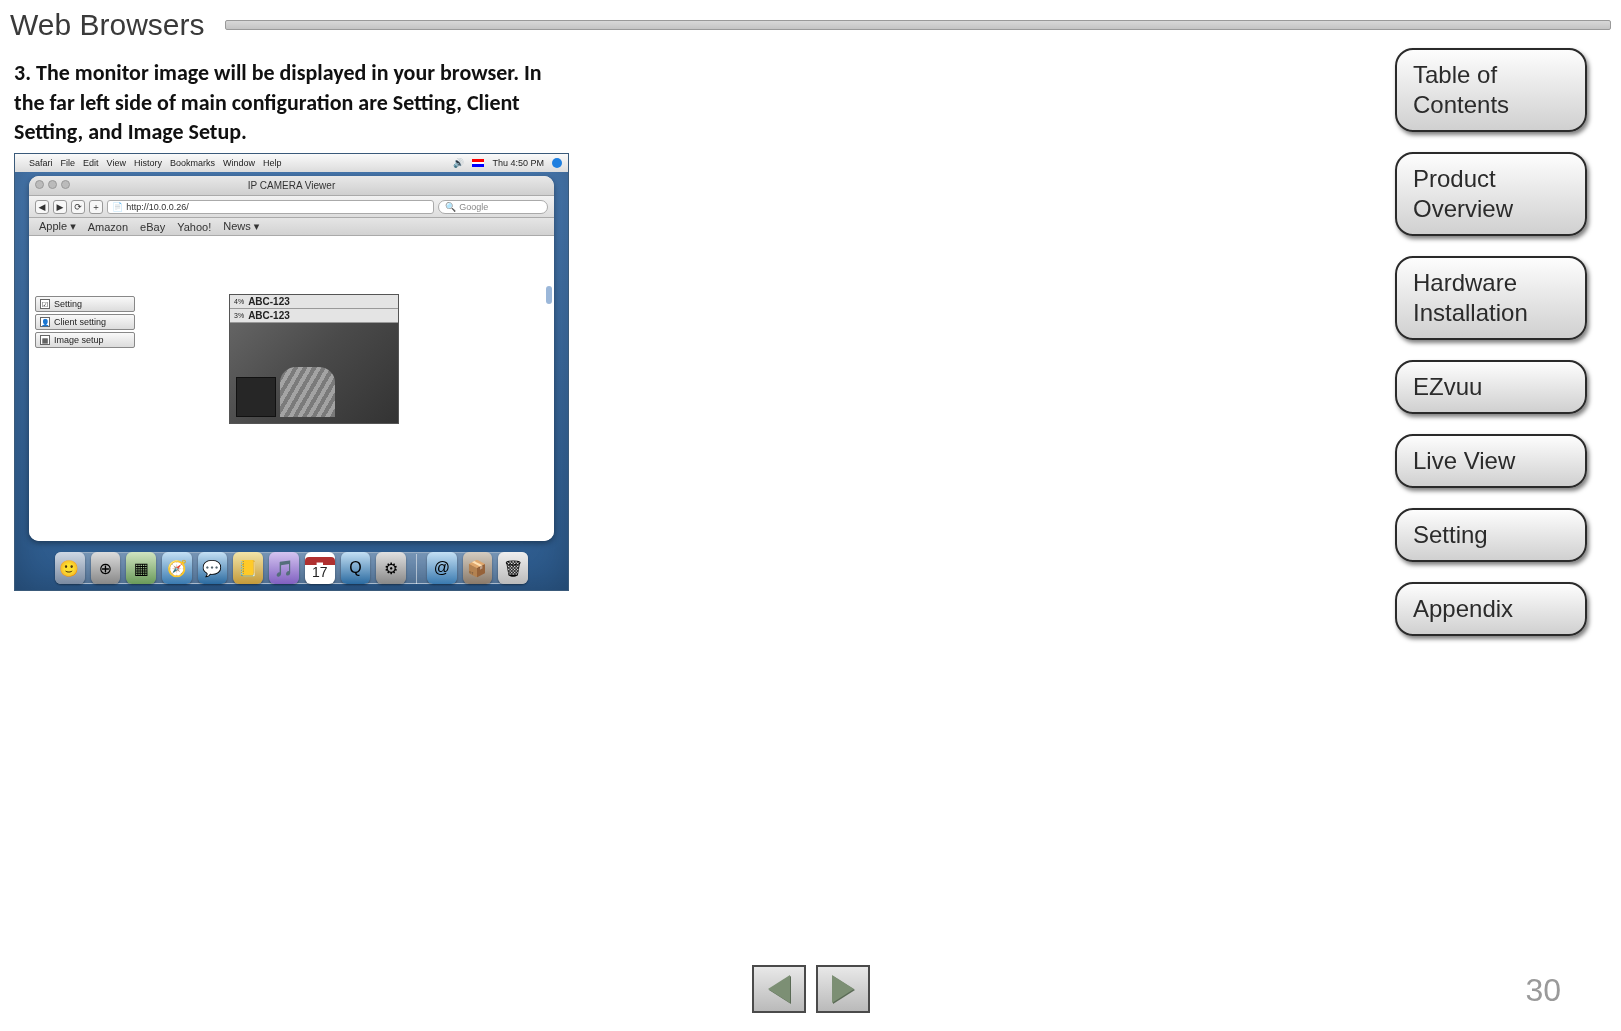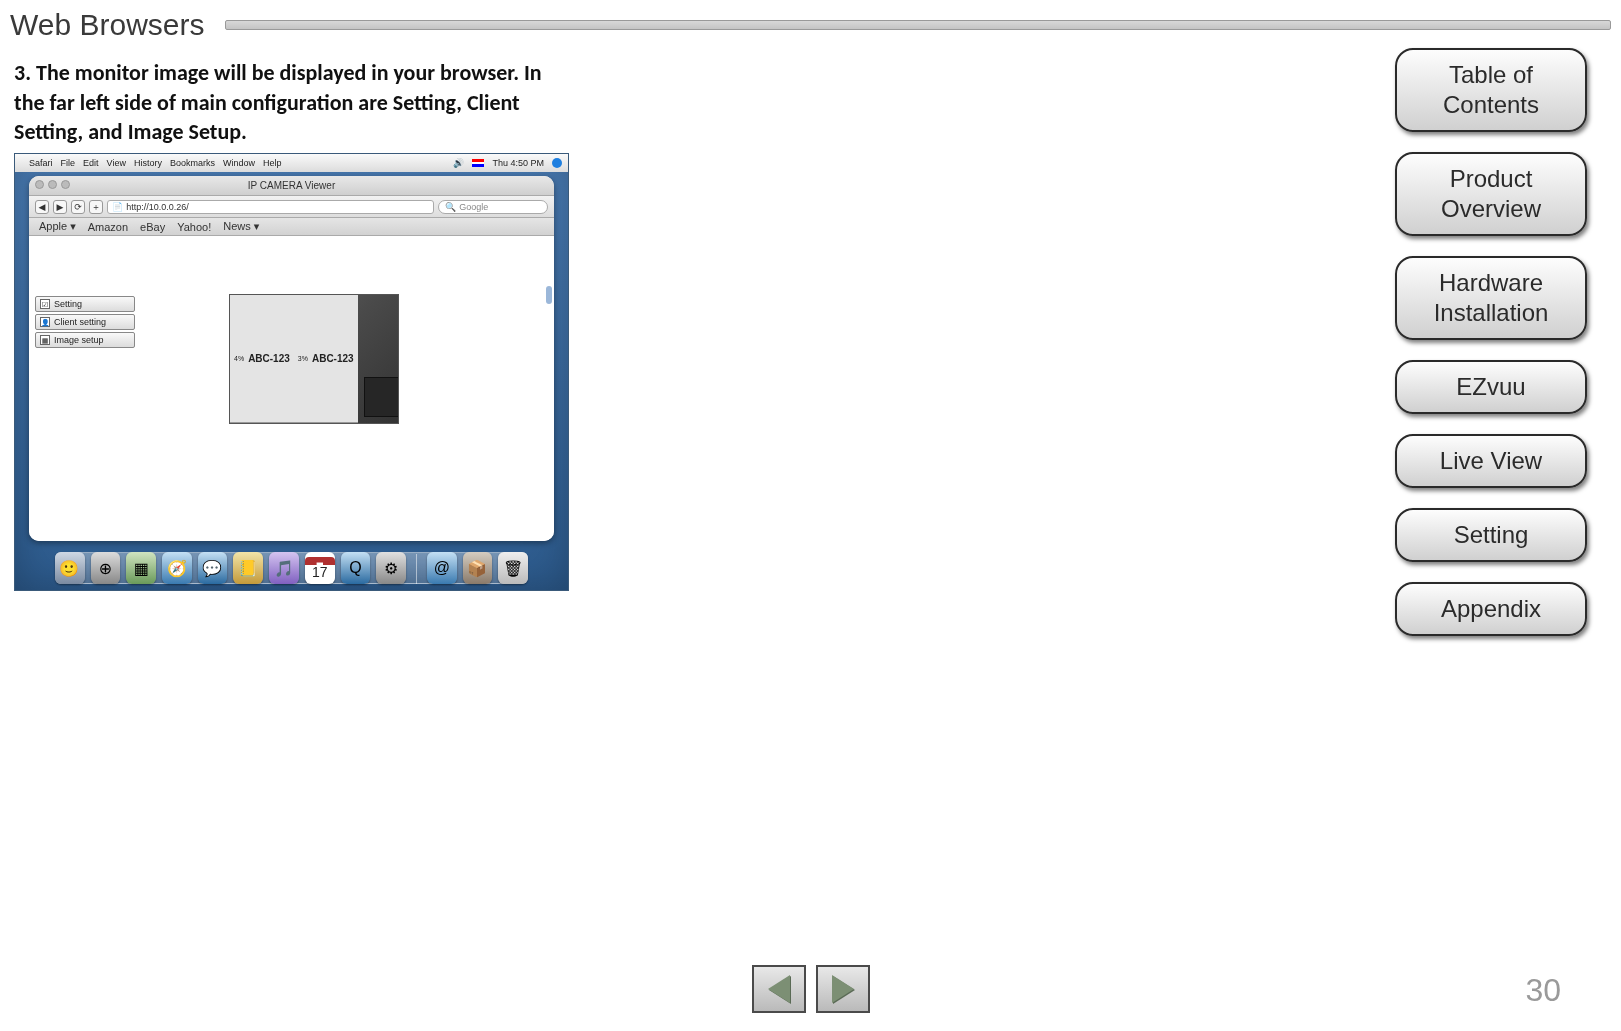--- a/index.html
+++ b/index.html
@@ -146,21 +146,21 @@
   .cfg-ico { width:10px; height:10px; border:1px solid #666; background:#fff; font-size:7px; text-align:center; line-height:9px; }
   .camera-view {
     position:absolute;
     top:58px;
     left:200px;
     width:170px;
     height:130px;
     background: linear-gradient(135deg,#6a6a6a 0%, #4a4a4a 50%, #333 100%);
     border:1px solid #555;
     display:flex;
-    flex-direction:row;
+    flex-direction:column;
     overflow:hidden;
   }
   .plate-row { background:#e4e4e4; color:#222; font-size:10px; font-weight:bold; padding:1px 4px; border-bottom:1px solid #999; display:flex; align-items:center; gap:4px; }
   .plate-row small { font-size:7px; font-weight:normal; }
   .camera-rest { flex:1; position:relative; }
   .dark-box { position:absolute; bottom:6px; left:6px; width:40px; height:40px; background:#262626; border:1px solid #111; }
   .grill { position:absolute; bottom:6px; left:50px; width:55px; height:50px; background: repeating-linear-gradient(120deg,#bbb 0 4px,#888 4px 8px); border-radius:30% 30% 0 0; opacity:0.8; }
   .scroll-thumb { position:absolute; right:2px; top:50px; width:6px; height:18px; background:#9bb7d9; border-radius:3px; }
   .dock {
     position:absolute;
@@ -217,21 +217,20 @@
     right: 34px;
     width: 192px;
     display: flex;
     flex-direction: column;
     gap: 20px;
   }
   .nav-pill {
     border: 2px solid #2a2a2a;
     border-radius: 18px;
     padding: 10px 16px;
-    text-align: center;
     font-family: "MS Gothic","Meiryo",Arial,sans-serif;
     font-size: 24px;
     line-height: 1.25;
     color: #2b2b2b;
     background: linear-gradient(#fdfdfd,#d0d0d0);
     box-shadow: 2px 3px 4px rgba(0,0,0,0.5);
     cursor: pointer;
     white-space: pre-line;
   }
   .nav-pill.selected {

